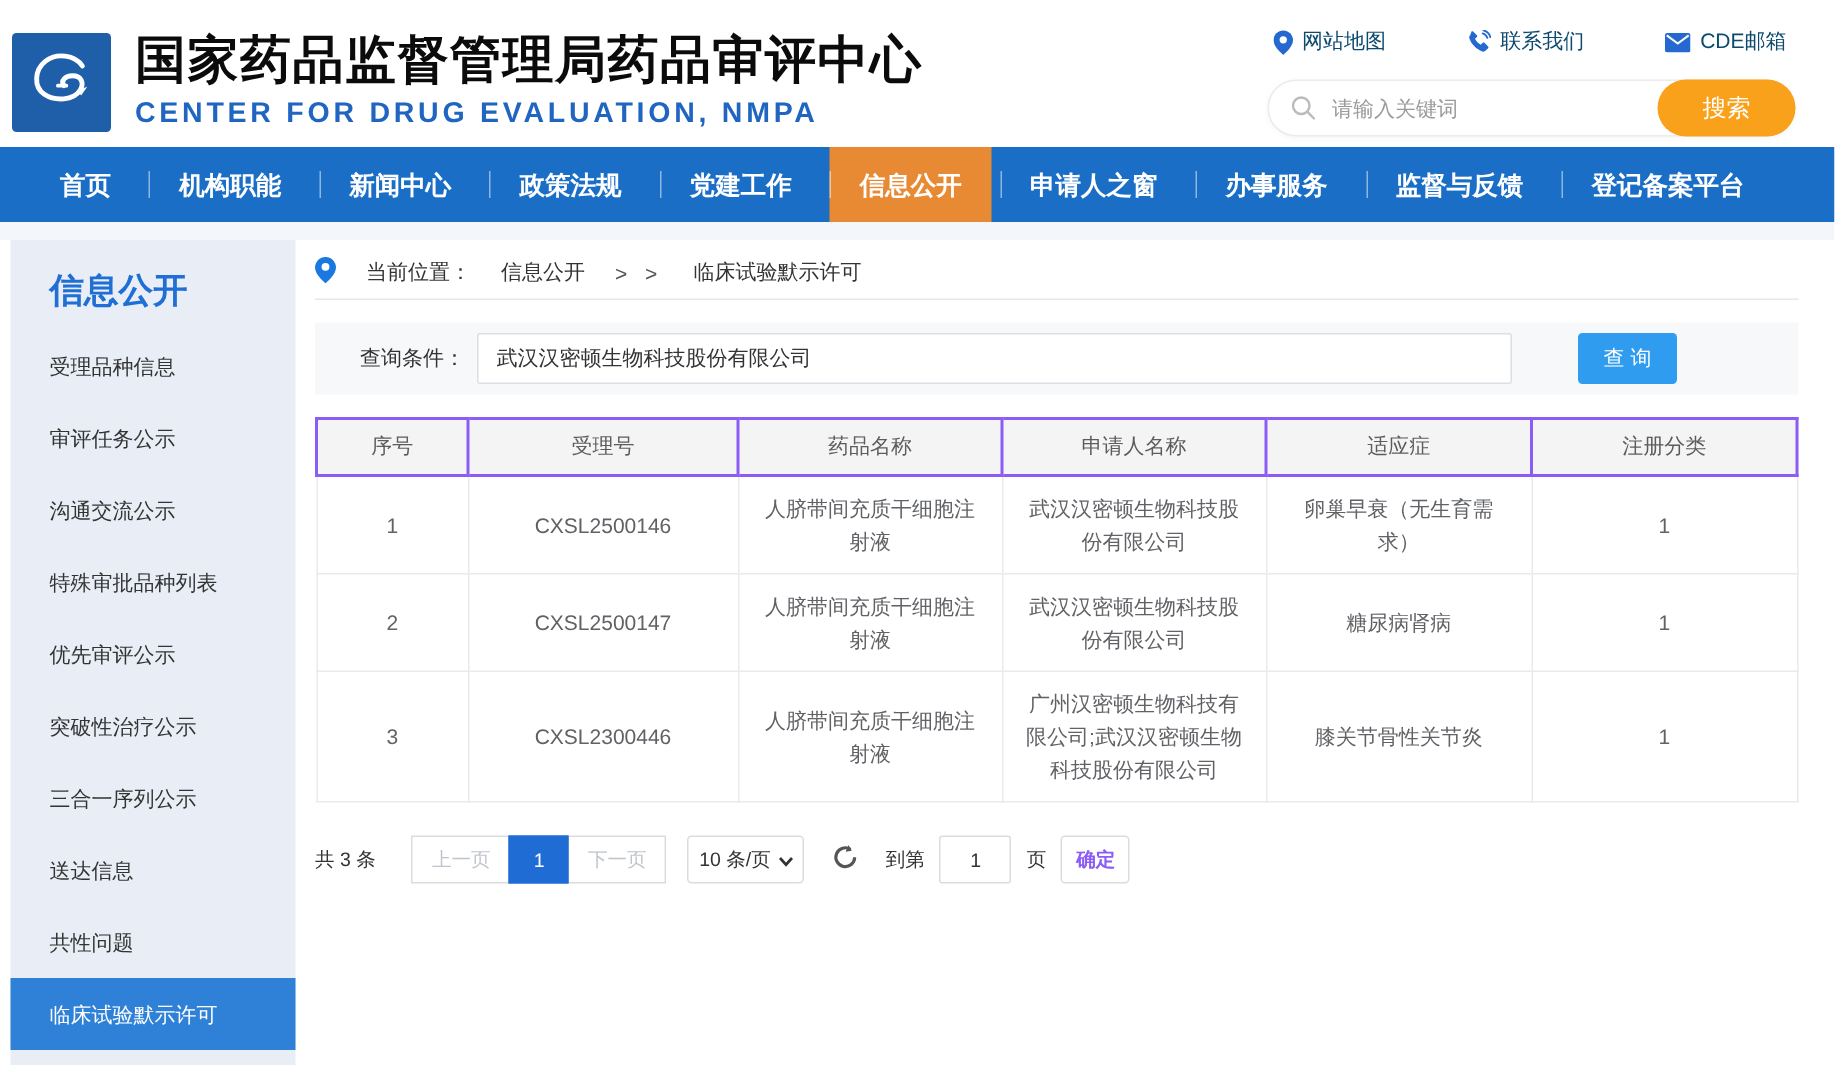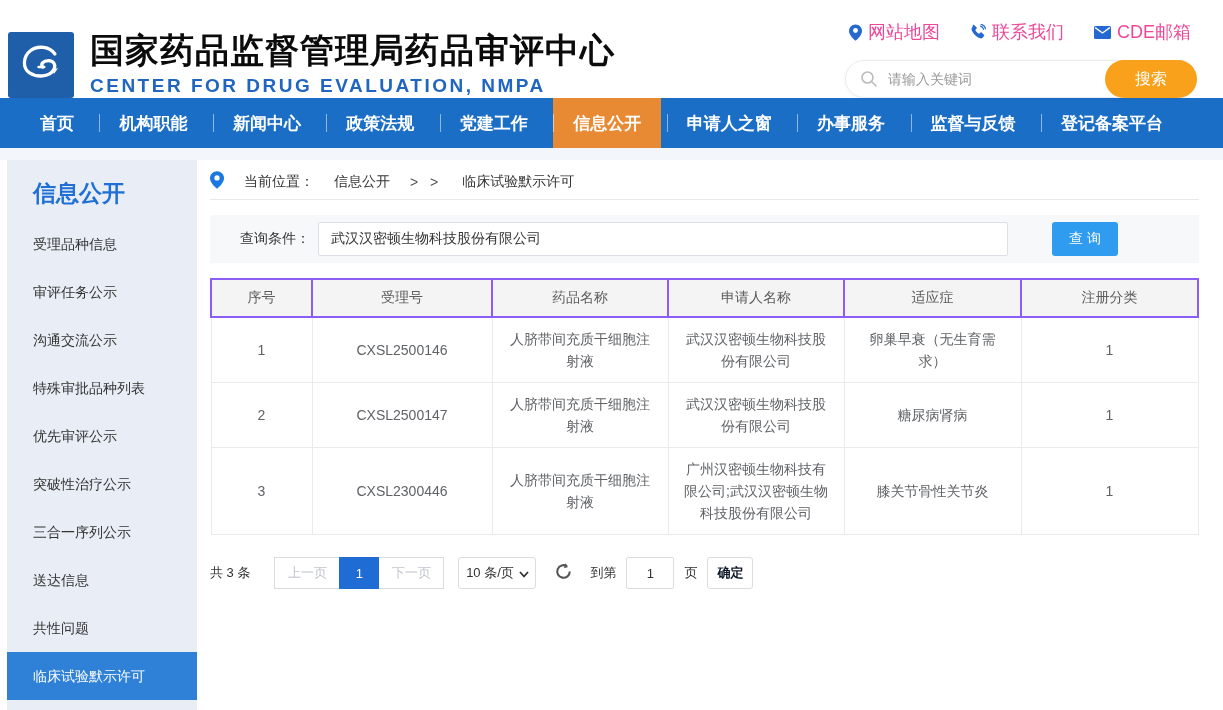--- a/index.html
+++ b/index.html
@@ -5,31 +5,31 @@
   :root{
     --nav-blue:#1a6ec6; --nav-active-orange:#e78a33; --sidebar-bg:#e9eef6;
     --sidebar-active-blue:#2e81d6; --brand-subtitle-blue:#2066c1; --sidebar-title-blue:#1f6fd4;
     --link-icon-blue:#2468d0; --search-button-orange:#f9a11b; --query-button-blue:#2f9cf0;
     --pagination-active-blue:#1f6cd5; --logo-blue:#1f5fa9;
   }
   *{box-sizing:border-box;margin:0;padding:0;}
   html,body{width:1223px;height:710px;overflow:hidden;background:#fff;
     font-family:"Liberation Sans","DejaVu Sans",sans-serif;}
   
-  .site-header{height:98px;display:flex;justify-content:space-between;align-items:flex-end;
+  .site-header{height:98px;display:flex;justify-content:space-between;align-items:center;
     padding:8px 26px 0 8px;background:#fff;}
   .brand{display:flex;align-items:flex-start;}
   .logo{width:66px;height:66px;background:var(--logo-blue);border-radius:3px;margin-top:4px;
     display:flex;align-items:center;justify-content:center;flex:0 0 auto;}
   .brand-text{margin-left:16px;}
   .brand-text h1{font-size:34px;font-weight:700;color:#0b0b0b;letter-spacing:1px;line-height:44px;}
   .brand-sub{font-size:19px;font-weight:700;color:var(--brand-subtitle-blue);letter-spacing:2.5px;margin-top:3px;}
   .header-right{width:352px;display:flex;flex-direction:column;margin-top:2px;}
   .quick-links{display:flex;justify-content:space-between;padding:2px 6px 0 4px;}
-  .quick-link{display:flex;align-items:center;gap:6px;font-size:18px;color:#ec4899;cursor:pointer;text-decoration:none;}
+  .quick-link{display:flex;align-items:center;gap:6px;font-size:14px;color:#0c4a6e;cursor:pointer;text-decoration:none;}
   .quick-link svg{display:block;}
   .search-bar{position:relative;margin-top:16px;height:38px;}
   .search-bar input{width:100%;height:38px;border:1px solid #ececec;border-radius:19px;
     padding:0 100px 0 42px;font-size:14px;color:#7f1d1d;outline:none;box-shadow:0 1px 4px rgba(0,0,0,.04);}
   .search-bar input::placeholder{color:#9a9a9a;}
   .search-magnifier{position:absolute;left:15px;top:10px;}
   .search-btn{position:absolute;right:0;top:0;height:38px;width:92px;border:none;cursor:pointer;
     border-radius:19px;background:var(--search-button-orange);color:#fff;font-size:16px;}
   
   .main-nav{height:50px;background:var(--nav-blue);display:flex;align-items:stretch;
@@ -76,21 +76,21 @@
   .pg-page{width:40px;height:32px;border:1px solid var(--pagination-active-blue);margin:0 -1px;
     background:var(--pagination-active-blue);color:#fff;font-size:13px;cursor:pointer;position:relative;z-index:1;}
   .pg-size{margin-left:14px;width:78px;height:32px;border:1px solid #dcdcdc;border-radius:3px;
     display:flex;align-items:center;justify-content:center;gap:5px;cursor:pointer;background:#fff;}
   .pg-refresh{margin-left:18px;width:20px;height:20px;cursor:pointer;display:flex;align-items:center;}
   .pg-goto-label{margin-left:16px;}
   .pg-goto-input{margin-left:10px;width:48px;height:32px;border:1px solid #dcdcdc;border-radius:2px;
     text-align:center;font-size:13px;color:#333;outline:none;}
   .pg-goto-unit{margin-left:10px;}
   .pg-confirm{margin-left:10px;width:46px;height:32px;border:1px solid #dcdcdc;border-radius:3px;
-    background:#fff;color:#0f172a;font-size:13px;font-weight:700;cursor:pointer;}
+    background:#fff;color:#8b5cf6;font-size:13px;font-weight:700;cursor:pointer;}
 </style>
 </head>
 <body>
 
 <header class="site-header">
   <div class="brand">
     <div class="logo">
       <span>
         <svg width="54" height="54" viewBox="0 0 66 66">
           <path d="M50 22 C44 13 29 11 20 18 C11 25 10 39 19 45 C28 51 43 50 48 42 C52 36 49 30 42 30 C36 30 32 34 35 38" stroke="#fff" stroke-width="4" fill="none" stroke-linecap="round"></path>

